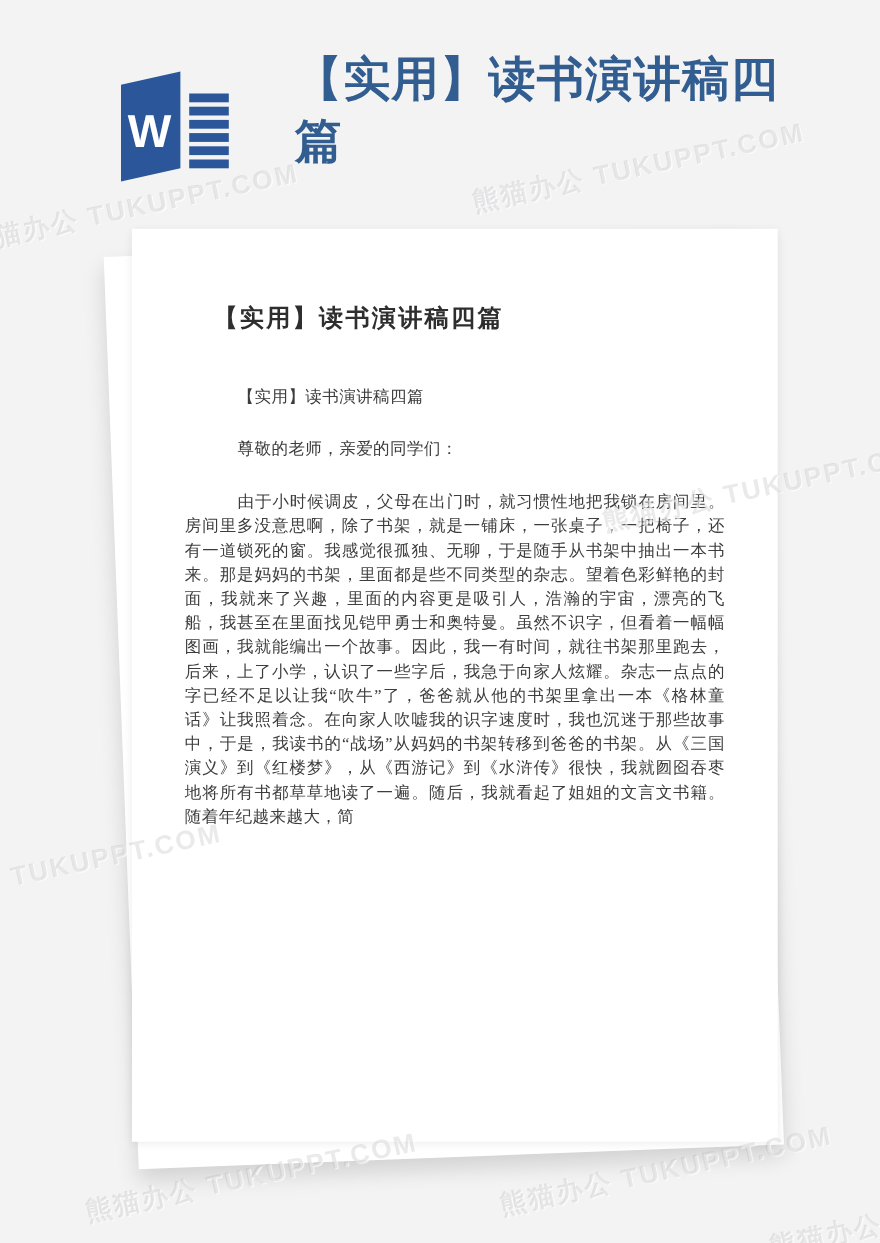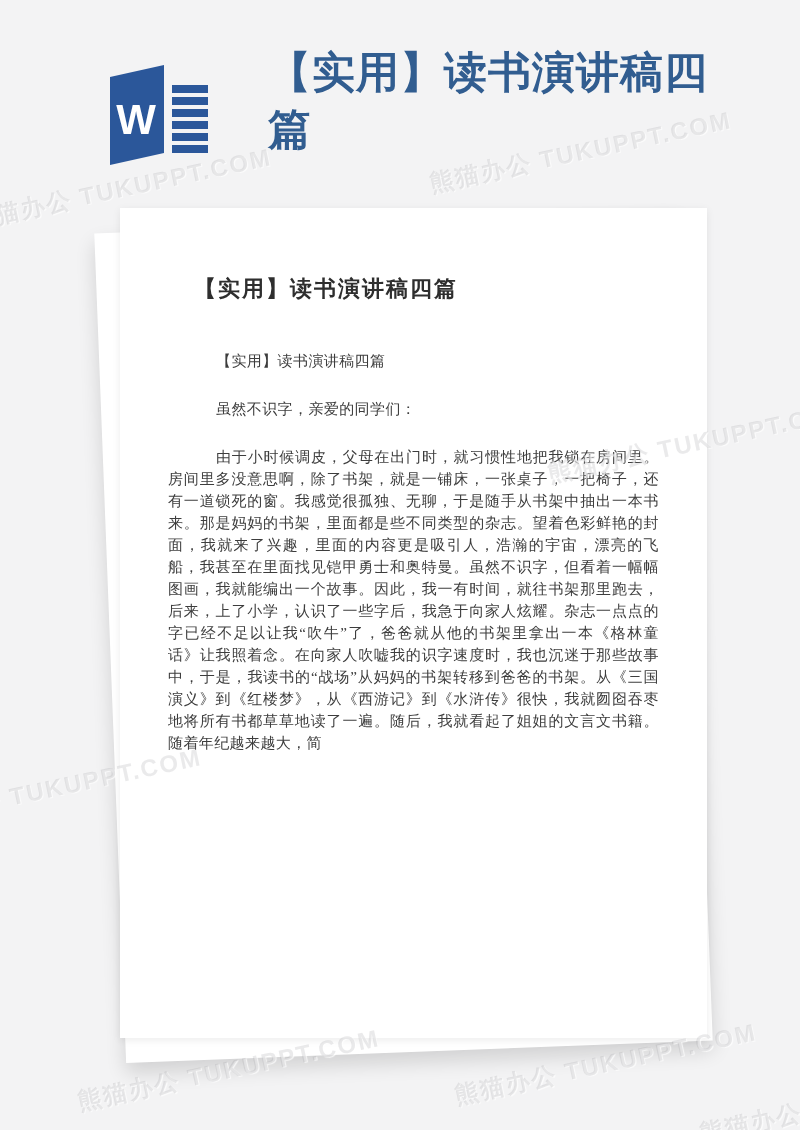--- a/index.html
+++ b/index.html
@@ -92,21 +92,21 @@
     <h1 class="page-title">【实用】读书演讲稿四篇</h1>
   </header>
 
   <div class="page back"></div>
 
   <div class="page front">
     <div class="doc">
       <h2 class="doc-title">【实用】读书演讲稿四篇</h2>
       <div class="doc-body">
           <p>【实用】读书演讲稿四篇</p>
-          <p>虽然不识字，亲爱的同学们：</p>
+          <p>尊敬的老师，亲爱的同学们：</p>
           <p>由于小时候调皮，父母在出门时，就习惯性地把我锁在房间里。房间里多没意思啊，除了书架，就是一铺床，一张桌子，一把椅子，还有一道锁死的窗。我感觉很孤独、无聊，于是随手从书架中抽出一本书来。那是妈妈的书架，里面都是些不同类型的杂志。望着色彩鲜艳的封面，我就来了兴趣，里面的内容更是吸引人，浩瀚的宇宙，漂亮的飞船，我甚至在里面找见铠甲勇士和奥特曼。虽然不识字，但看着一幅幅图画，我就能编出一个故事。因此，我一有时间，就往书架那里跑去，后来，上了小学，认识了一些字后，我急于向家人炫耀。杂志一点点的字已经不足以让我“吹牛”了，爸爸就从他的书架里拿出一本《格林童话》让我照着念。在向家人吹嘘我的识字速度时，我也沉迷于那些故事中，于是，我读书的“战场”从妈妈的书架转移到爸爸的书架。从《三国演义》到《红楼梦》，从《西游记》到《水浒传》很快，我就囫囵吞枣地将所有书都草草地读了一遍。随后，我就看起了姐姐的文言文书籍。随着年纪越来越大，简</p>
         </div>
     </div>
   </div>
 
   <span class="wm wm1">熊猫办公 TUKUPPT.COM</span>
   <span class="wm wm2">熊猫办公 TUKUPPT.COM</span>
   <span class="wm wm3">熊猫办公 TUKUPPT.COM</span>
   <span class="wm wm4">熊猫办公 TUKUPPT.COM</span>
   <span class="wm wm5">熊猫办公 TUKUPPT.COM</span>

